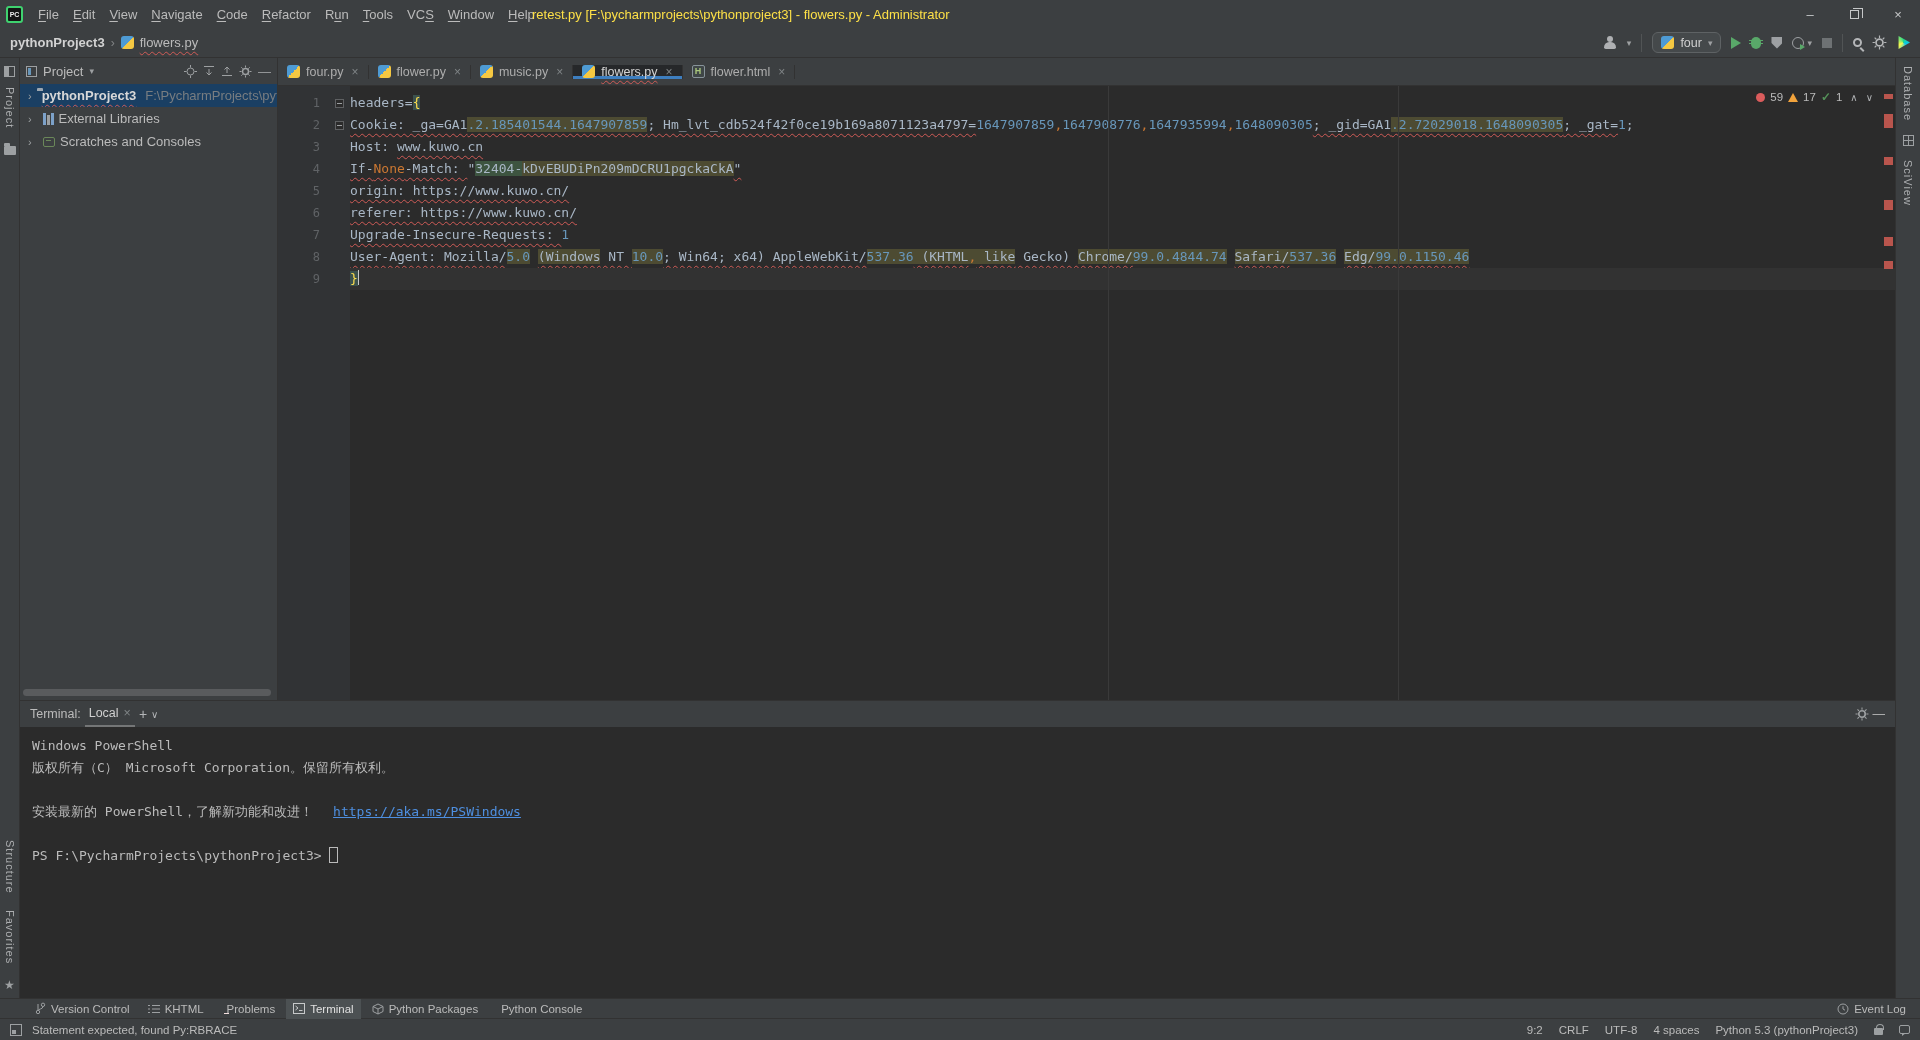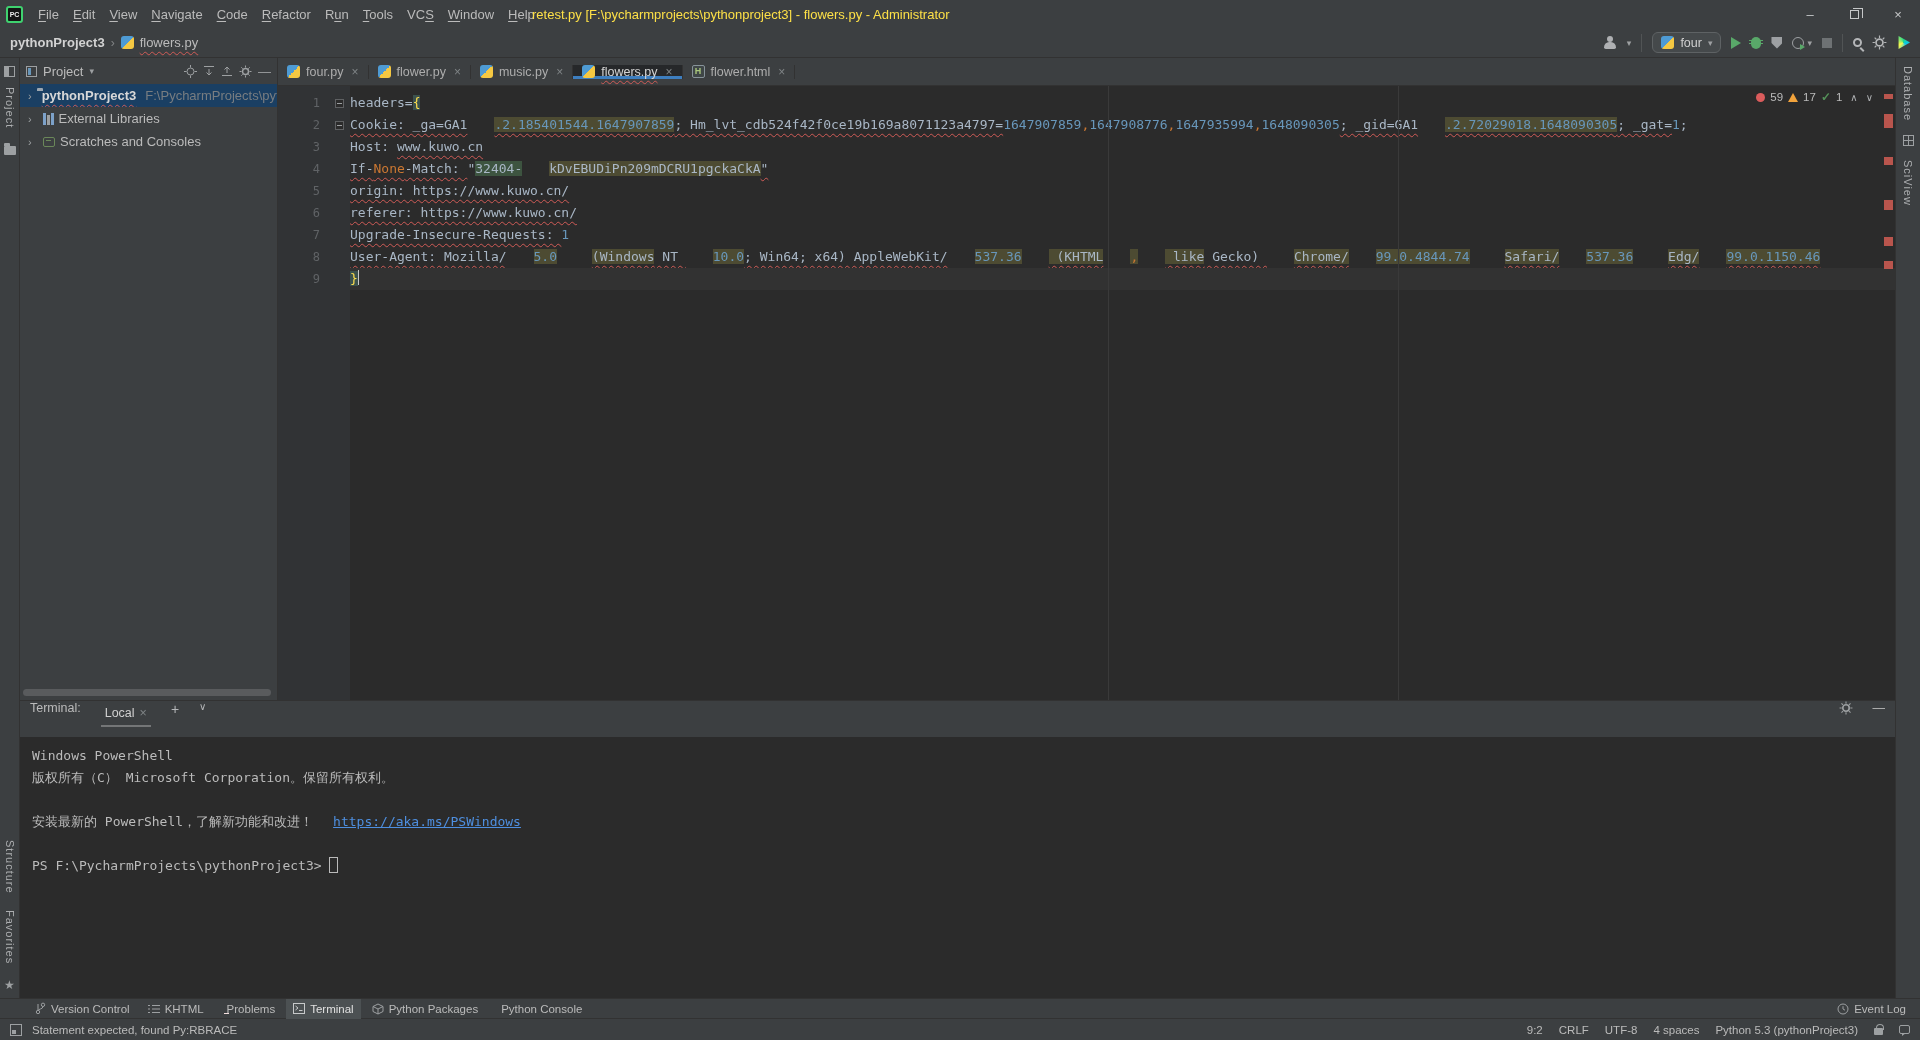--- a/index.html
+++ b/index.html
@@ -115,40 +115,40 @@
   #lines { padding-top:6px; font-family:"DejaVu Sans Mono", monospace; font-size:13px; }
   .eline { display:flex; height:22px; line-height:22px; white-space:pre; }
   .ln-num { width:50px; text-align:right; padding-right:8px; color:#606366; font-size:12px; }
   .ln-fold { width:22px; display:flex; align-items:center; justify-content:center; }
   .fold-box { width:9px; height:9px; border:1px solid #5f6163; background:#2b2b2b; }
   .fold-box::after { content:""; display:block; width:5px; height:1px; background:#9da0a2; margin:3px auto 0; }
   .ln-code { flex:1; color:#a9b7c6; }
   .ln-code.caret-line { background:#323232; }
   .seg-num { color:#6897bb; }
   .seg-kw { color:#cc7832; }
-  .seg-hl { background:#4d4b32;margin-left:27px; }
+  .seg-hl { background:#4d4b32; }
   .seg-hlg { background:#3d5440; }
   .seg-brace { color:#ffdf4e; background:#3b514d; }
   .seg-sq { text-decoration:underline wavy #cf5b56 1px; text-underline-offset:3.5px; }
   .seg-sqg { text-decoration:underline wavy #499c54 1px; text-underline-offset:3.5px; }
   .caret-bar { display:inline-block; width:1.5px; height:15px; background:#c8c8c8; vertical-align:-2px; }
   .guide { position:absolute; top:0; bottom:0; width:1px; background:#3a3a3a; }
   #indicators { position:absolute; top:4px; right:22px; display:flex; align-items:center; gap:5px;
                 font-size:11.5px; color:#bbbbbb; }
   .err-dot { width:9px; height:9px; border-radius:50%; background:#db5c5c; }
   .warn-tri { width:0; height:0; border-left:5px solid transparent; border-right:5px solid transparent;
               border-bottom:9px solid #f2a33c; }
   .ok-check { color:#549159; font-size:12px; font-weight:bold; }
   .nav-chev { color:#afb1b3; font-size:10px; margin-left:3px; }
   #err-stripe { position:absolute; right:0; top:0; bottom:0; width:13px; }
   .mark { position:absolute; left:2px; width:9px; background:#b9554d; }
 
   
   #terminal-panel { flex:1; display:flex; flex-direction:column; border-top:1px solid #323232; }
-  #term-head { height:36px; background:#3c3f41; display:flex; align-items:flex-start; gap:20px;
+  #term-head { height:26px; background:#3c3f41; display:flex; align-items:center; gap:4px;
                padding:0 10px; font-size:12.5px; }
   #term-tab { display:flex; align-items:center; gap:5px; height:26px; padding:0 4px;
               border-bottom:2px solid #747677; color:#d0d0d0; }
   #term-tab .close { color:#7f8486; }
   .plus-ic { font-size:14px; color:#b4b6b8; }
   .chev-down { font-size:10px; color:#b4b6b8; }
   #term-head .grow { flex:1; }
   #term-body { flex:1; background:#2b2b2b; padding:8px 0 0 12px;
                font-family:"DejaVu Sans Mono", monospace; font-size:13px; line-height:22px;
                color:#bbbbbb; white-space:pre-wrap; }

